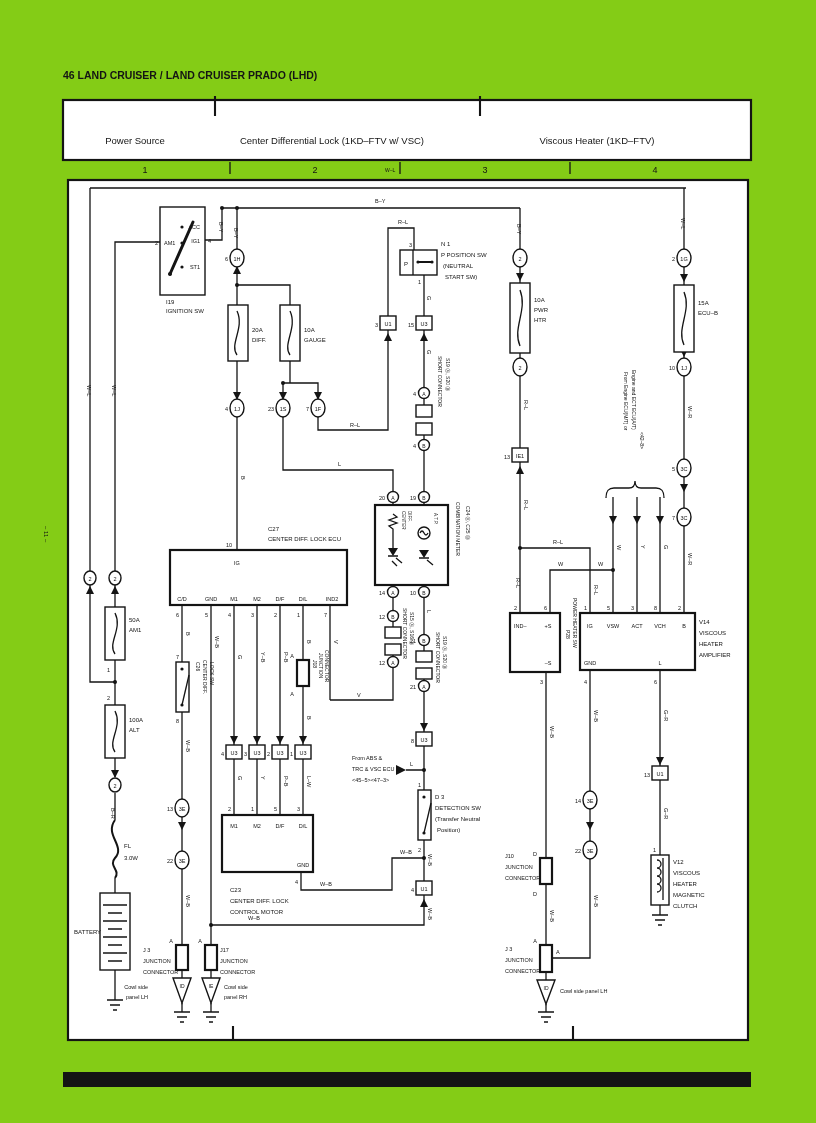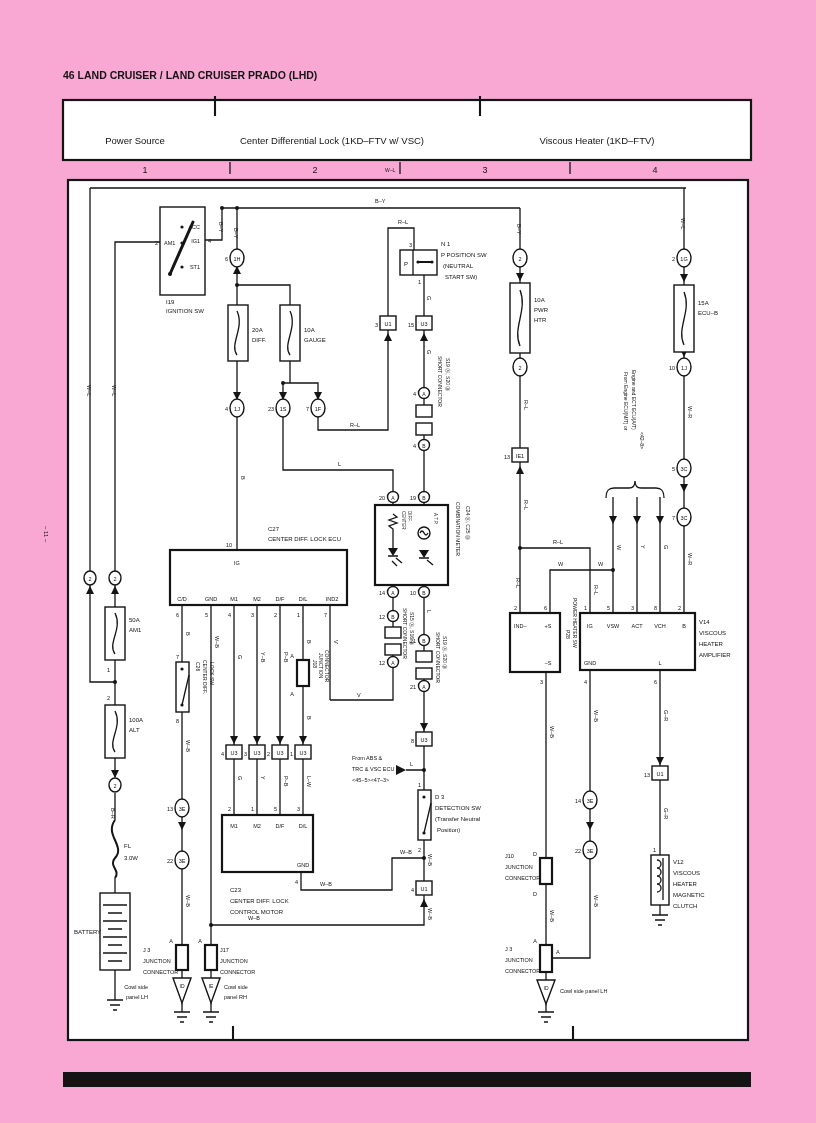--- a/index.html
+++ b/index.html
@@ -1,16 +1,16 @@
 <!DOCTYPE html>
 <html><head>
 <meta charset="utf-8">
 <style>
   html,body{margin:0;padding:0;background:#fff;}
-  .page{position:relative;width:816px;height:1123px;background:#f9a8d4;font-family:"Liberation Sans","DejaVu Sans",sans-serif;}
+  .page{position:relative;width:816px;height:1123px;background:#84cc16;font-family:"Liberation Sans","DejaVu Sans",sans-serif;}
   svg text{fill:#141414;font-family:"Liberation Sans","DejaVu Sans",sans-serif;}
   .hdr{font-size:10.5px;font-weight:bold;}
   .sec{font-size:9.5px;}
   .col{font-size:9px;}
   .t6{font-size:6px;}
   .t55{font-size:5.5px;}
   .t5{font-size:5px;}
   .t45{font-size:4.5px;}
   .m{text-anchor:middle;}
   .e{text-anchor:end;}

